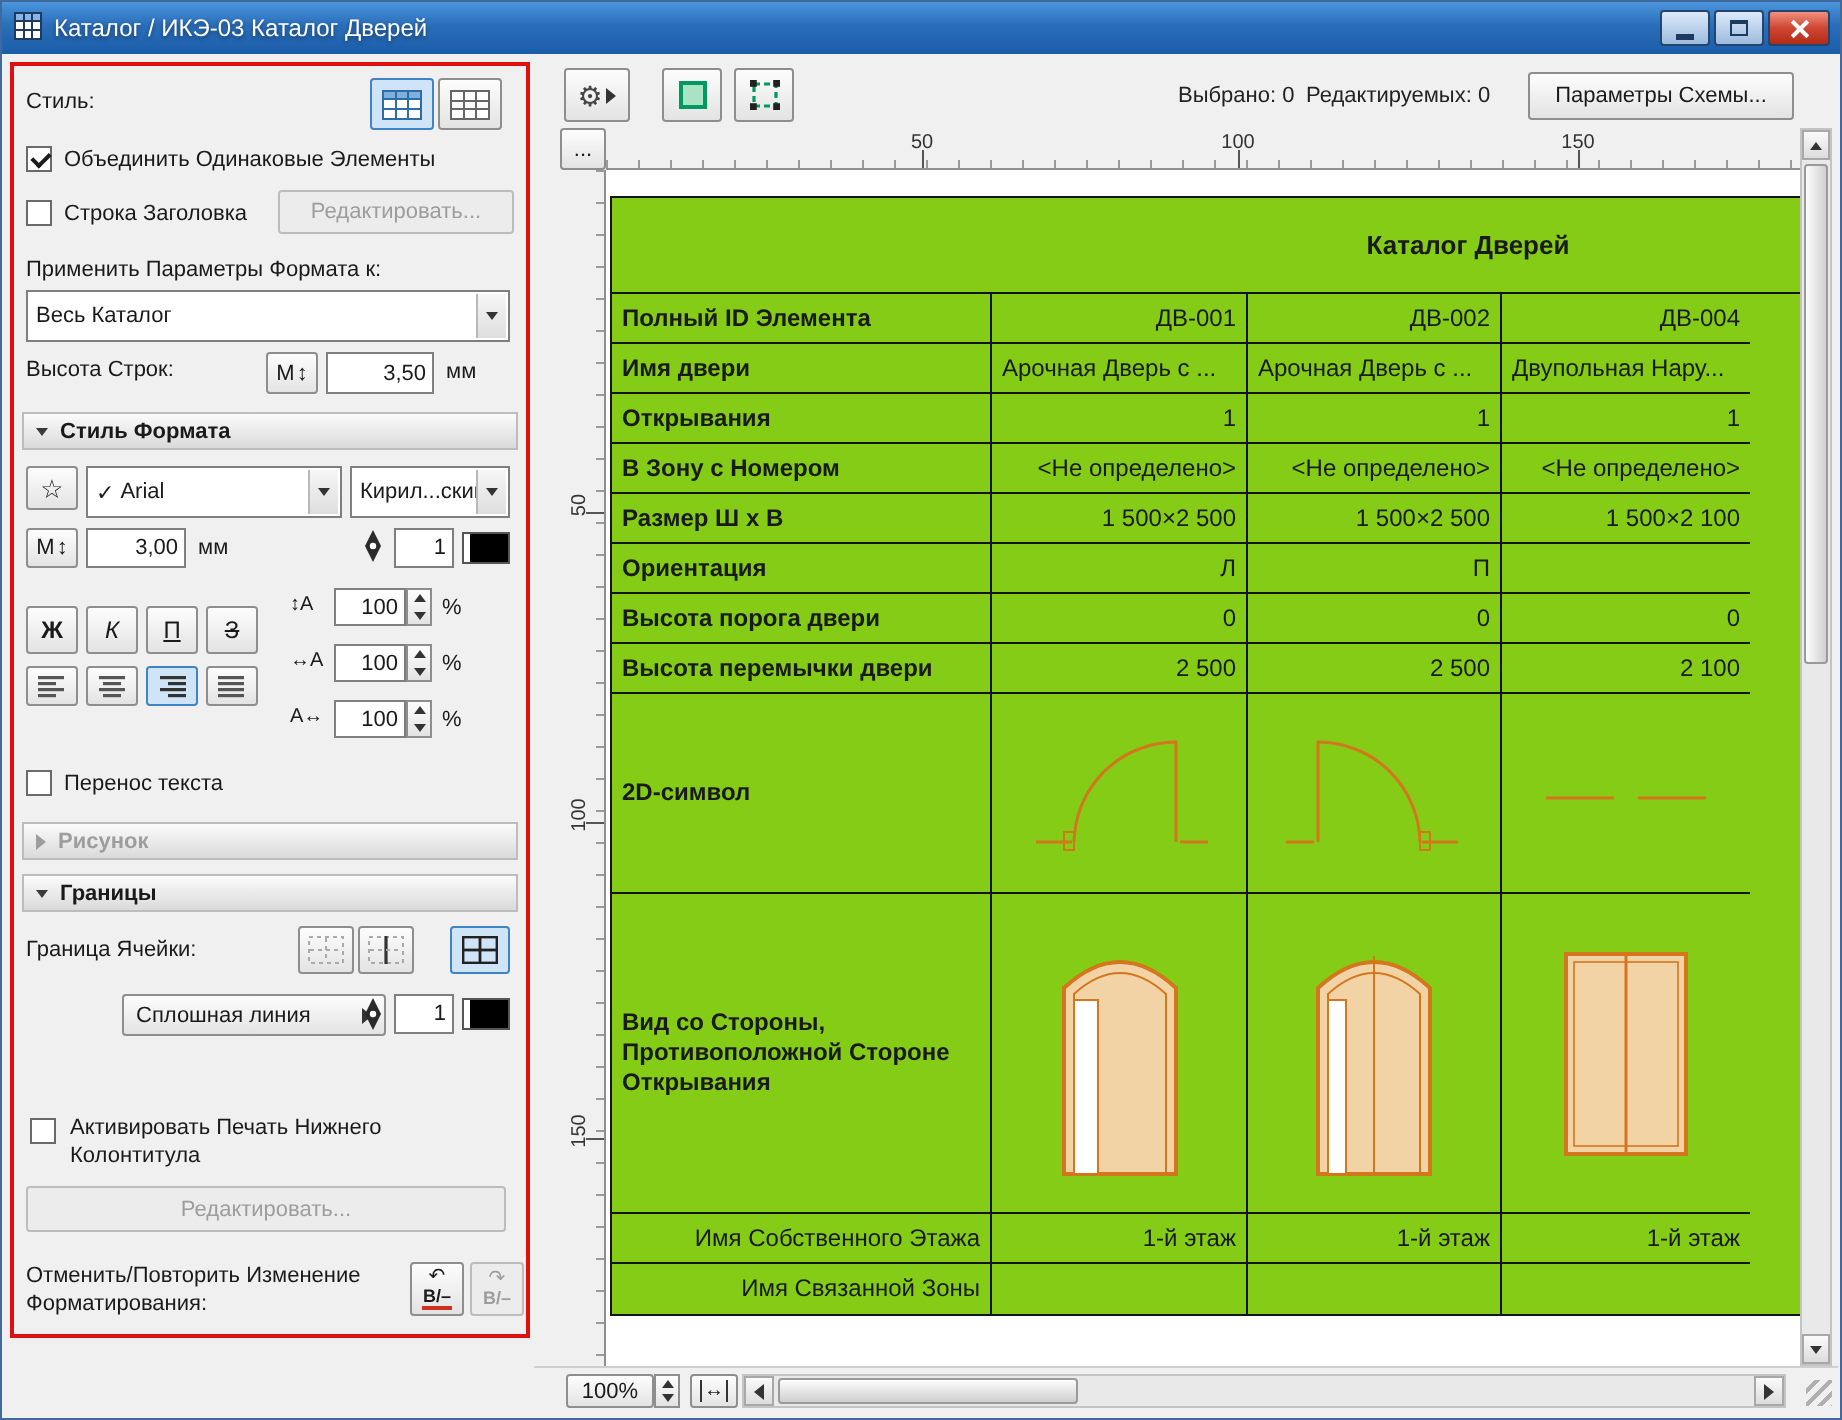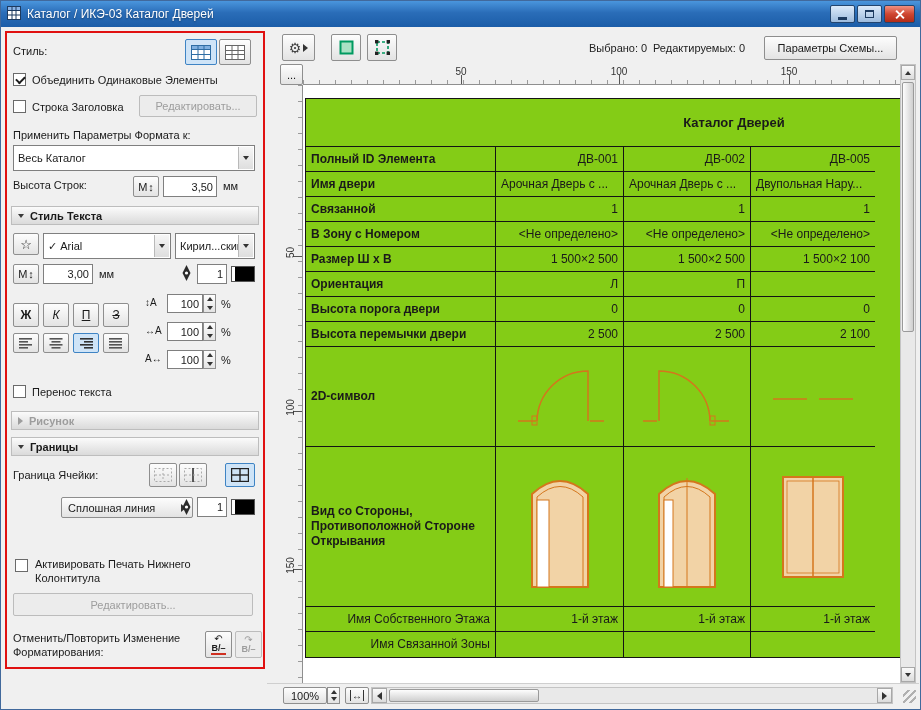--- a/index.html
+++ b/index.html
@@ -168,21 +168,21 @@
     <div class="sr lblrow" style="left:6px;top:146px;">Высота Строк:</div>
     <div class="sr btn" style="left:126px;top:143px;width:26px;height:21px;gap:1px;">
       <span>M</span>
         <span>↕</span>
     </div>
     <div class="sr input" style="left:156px;top:143px;width:54px;height:21px;">3,50</div>
     <div class="sr" style="left:216px;top:147px;">мм</div>
 
     <div class="sect" style="top:173px;">
       <span class="td"></span>
-      <span>Стиль Текста</span>
+      <span>Стиль Формата</span>
     </div>
 
     <div class="sr btn" style="left:6px;top:200px;width:26px;height:22px;font-size:13px;">
       <span>☆</span>
     </div>
     <div class="sr combo" style="left:36px;top:200px;width:128px;height:21px;gap:3px;">
       <span>✓</span>
       <span>Arial</span>
       <span class="ca">
           <span class="td"></span>
@@ -408,32 +408,32 @@
 
   <div class="canvas">
     <div class="cat-table">
 
       <div class="title-row">Каталог Дверей</div>
 
       <div class="trow h25">
         <div class="c lbl">Полный ID Элемента</div>
         <div class="c num">ДВ-001</div>
         <div class="c num">ДВ-002</div>
-        <div class="c num lastc">ДВ-005</div>
+        <div class="c num lastc">ДВ-004</div>
       </div>
 
       <div class="trow h25">
         <div class="c lbl">Имя двери</div>
         <div class="c txt">Арочная Дверь с ...</div>
         <div class="c txt">Арочная Дверь с ...</div>
         <div class="c txt lastc">Двупольная Нару...</div>
       </div>
 
       <div class="trow h25">
-        <div class="c lbl">Связанной</div>
+        <div class="c lbl">Открывания</div>
         <div class="c num">1</div>
         <div class="c num">1</div>
         <div class="c num lastc">1</div>
       </div>
 
       <div class="trow h25">
         <div class="c lbl">В Зону с Номером</div>
         <div class="c num">&lt;Не определено&gt;</div>
         <div class="c num">&lt;Не определено&gt;</div>
         <div class="c num lastc">&lt;Не определено&gt;</div>

